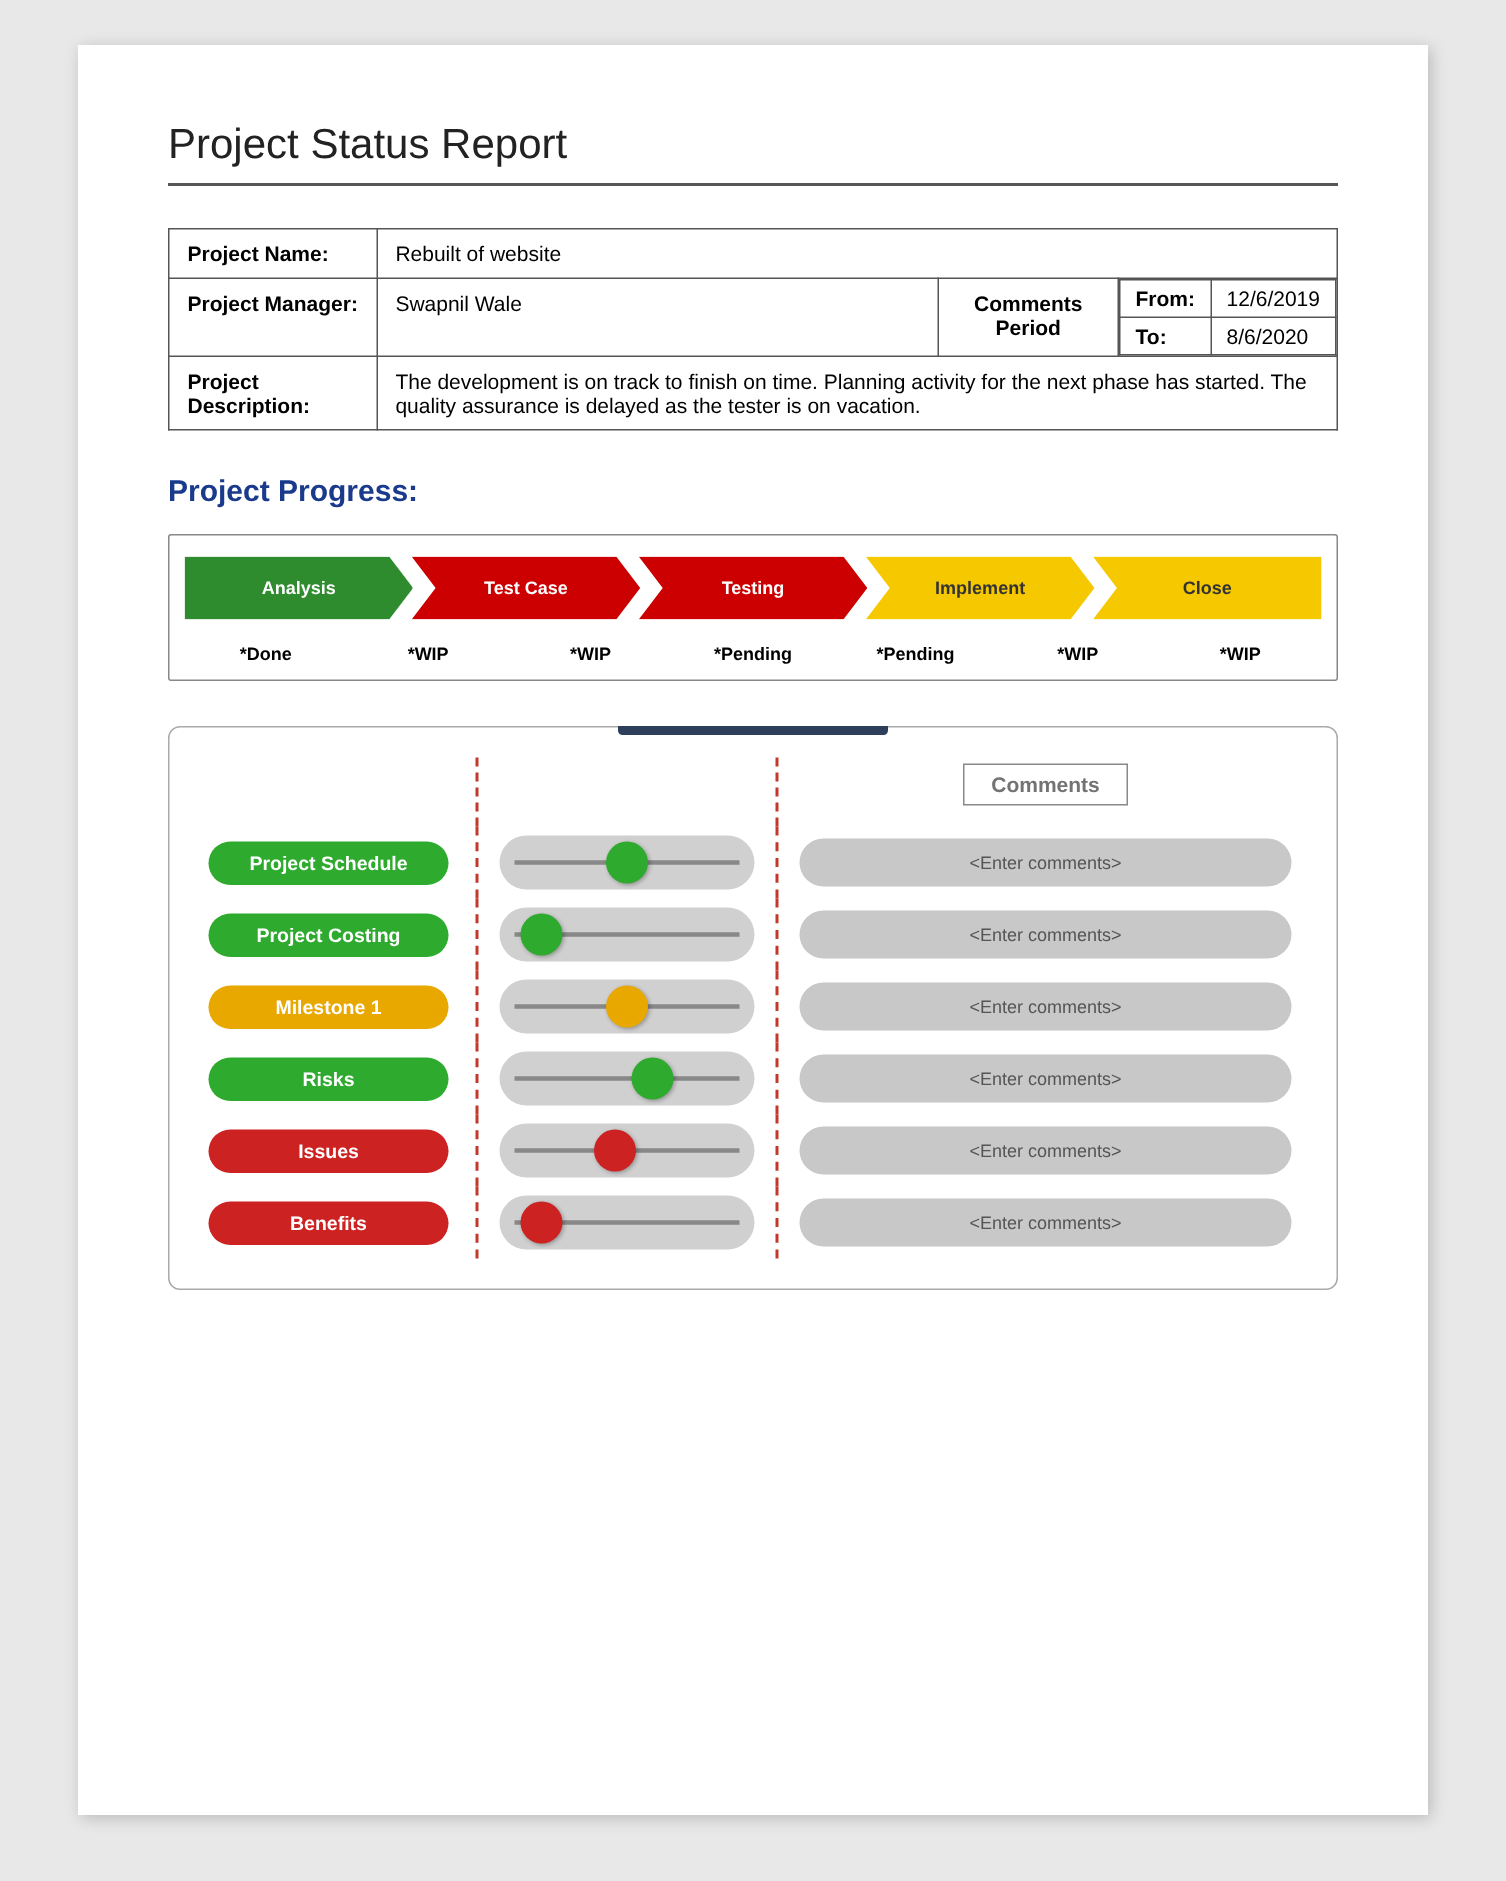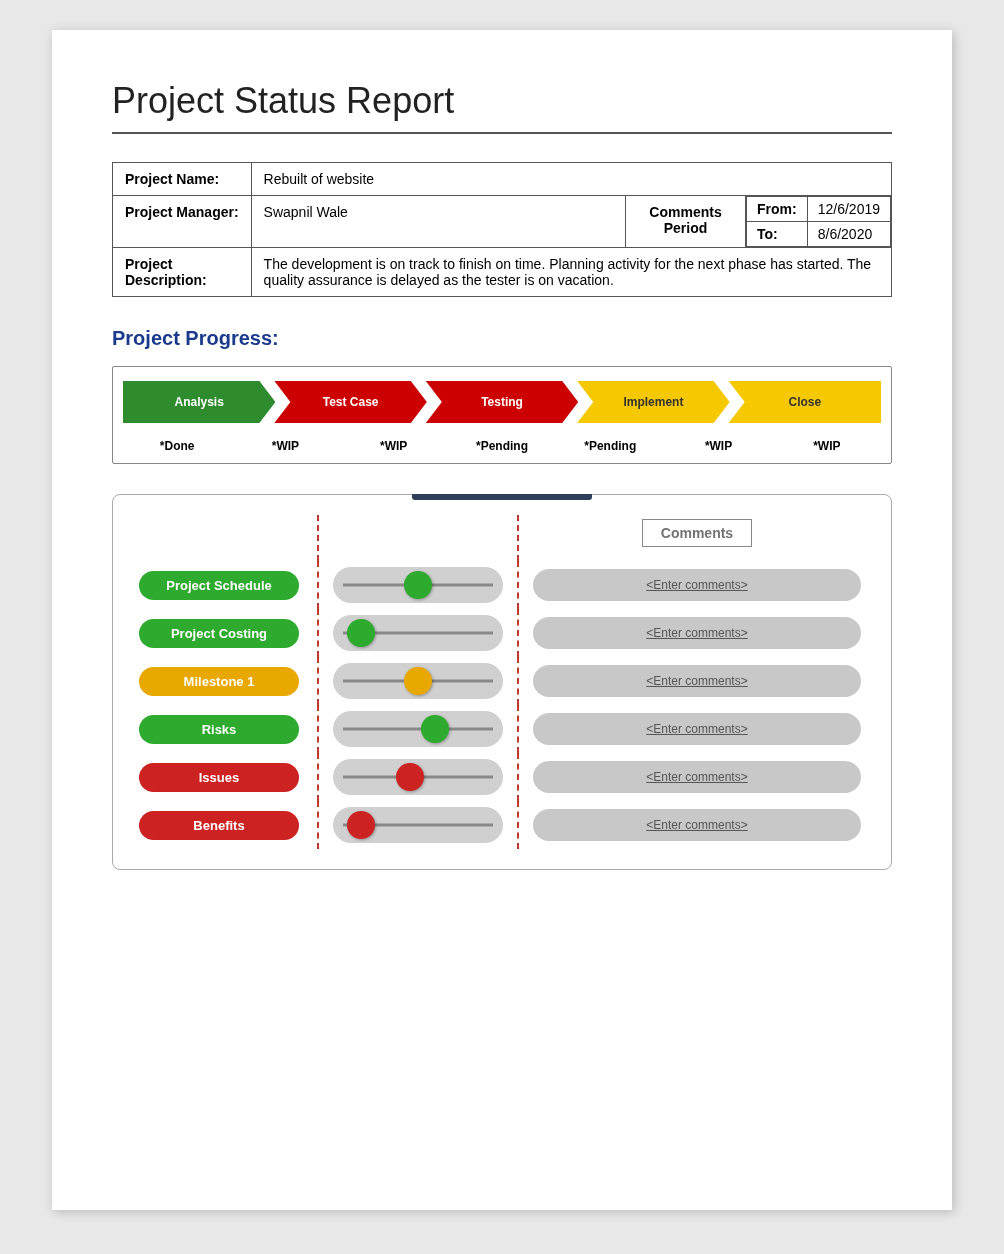--- a/index.html
+++ b/index.html
@@ -11,21 +11,21 @@
       padding: 30px;
     }
     .page {
       background: #fff;
       width: 900px;
       min-height: 1180px;
       padding: 50px 60px;
       box-shadow: 2px 2px 10px rgba(0,0,0,0.2);
     }
     .report-title {
-      font-size: 36px;
+      font-size: 28px;
       font-weight: normal;
       color: #222;
       margin-bottom: 10px;
     }
     .title-divider {
       border: none;
       border-top: 2px solid #555;
       margin-bottom: 28px;
     }
 
@@ -169,21 +169,20 @@
     .knob-yellow { background: #e8a800; }
     .knob-red { background: #cc2222; }
 
     .comment-box {
       background: #c8c8c8;
       border-radius: 16px;
       padding: 9px 16px;
       font-size: 12px;
       color: #555;
       text-align: center;
-      text-decoration: underline;
     }
 
     
     .comments-header {
       border: 1.5px solid #888;
       padding: 5px 18px;
       font-weight: bold;
       color: #737373;
       font-size: 14px;
       display: inline-block;

